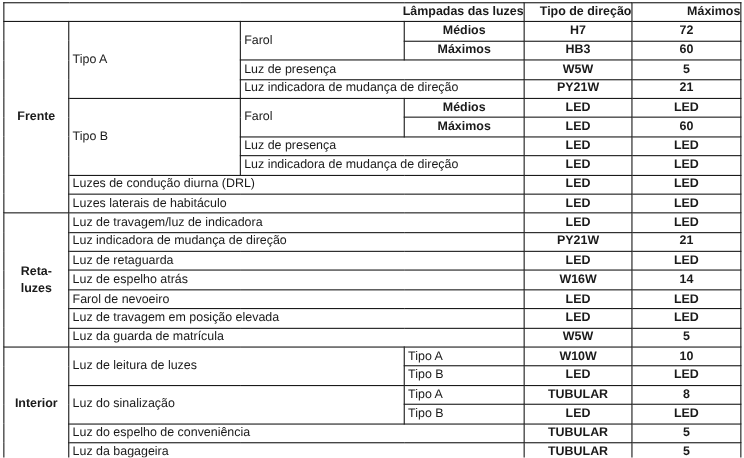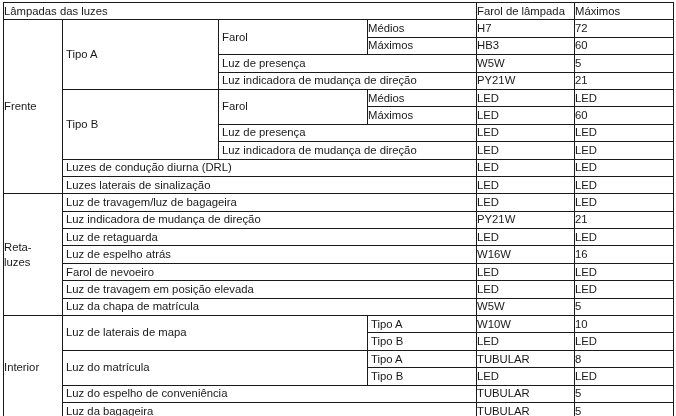--- a/index.html
+++ b/index.html
@@ -14,44 +14,44 @@
   }
   table.spec td, table.spec th {
     border: 1px solid #1a1a1a;
     padding: 0 0 0 3px;
     height: 16.4px;
     line-height: 15px;
     white-space: nowrap;
     overflow: hidden;
     vertical-align: middle;
   }
-  table.spec th { font-weight: normal; text-align: left; padding: 0; }
+  table.spec th { font-weight: bold; text-align: right; padding: 0; }
   table.spec thead tr th { border-top-width: 1.5px; }
-  .c { padding: 0 !important; }
-  .grp { text-align: left; padding: 0 !important; line-height: 16px; }
+  .c { text-align: center; padding: 0 !important; font-weight: bold; }
+  .grp { text-align: center; padding: 0 !important; line-height: 16px; font-weight: bold; }
   .sec-top td { border-top-width: 1.5px; }
   table.spec { border: 1.5px solid #1a1a1a; }
 </style>
 </head>
 <body>
 
 <div id="wrap">
 <table class="spec">
   <colgroup>
     <col style="width:59px">
     <col style="width:156px">
     <col style="width:149px">
     <col style="width:109px">
     <col style="width:98px">
     <col style="width:99px">
   </colgroup>
   <thead>
     <tr>
       <th colspan="4">Lâmpadas das luzes</th>
-      <th>Farol de lâmpada</th>
+      <th>Tipo de direção</th>
       <th>Máximos</th>
     </tr>
   </thead>
   <tbody>
 
     <tr class="sec-top">
       <td rowspan="10" class="grp">Frente</td>
       <td rowspan="4">Tipo A</td>
       <td rowspan="2">Farol</td>
       <td class="c">Médios</td>
@@ -94,79 +94,79 @@
       <td colspan="2">Luz indicadora de mudança de direção</td>
       <td class="c">LED</td>
       <td class="c">LED</td>
     </tr>
     <tr>
       <td colspan="3">Luzes de condução diurna (DRL)</td>
       <td class="c">LED</td>
       <td class="c">LED</td>
     </tr>
     <tr>
-      <td colspan="3">Luzes laterais de sinalização</td>
+      <td colspan="3">Luzes laterais de habitáculo</td>
       <td class="c">LED</td>
       <td class="c">LED</td>
     </tr>
 
     <tr class="sec-top">
       <td rowspan="7" class="grp">
         <span>Reta-</span><br>
         <span>luzes</span>
       </td>
-      <td colspan="3">Luz de travagem/luz de bagageira</td>
+      <td colspan="3">Luz de travagem/luz de indicadora</td>
       <td class="c">LED</td>
       <td class="c">LED</td>
     </tr>
     <tr>
       <td colspan="3">Luz indicadora de mudança de direção</td>
       <td class="c">PY21W</td>
       <td class="c">21</td>
     </tr>
     <tr>
       <td colspan="3">Luz de retaguarda</td>
       <td class="c">LED</td>
       <td class="c">LED</td>
     </tr>
     <tr>
       <td colspan="3">Luz de espelho atrás</td>
       <td class="c">W16W</td>
-      <td class="c">16</td>
+      <td class="c">14</td>
     </tr>
     <tr>
       <td colspan="3">Farol de nevoeiro</td>
       <td class="c">LED</td>
       <td class="c">LED</td>
     </tr>
     <tr>
       <td colspan="3">Luz de travagem em posição elevada</td>
       <td class="c">LED</td>
       <td class="c">LED</td>
     </tr>
     <tr>
-      <td colspan="3">Luz da chapa de matrícula</td>
+      <td colspan="3">Luz da guarda de matrícula</td>
       <td class="c">W5W</td>
       <td class="c">5</td>
     </tr>
 
     <tr class="sec-top">
       <td rowspan="6" class="grp">Interior</td>
-      <td colspan="2" rowspan="2">Luz de laterais de mapa</td>
+      <td colspan="2" rowspan="2">Luz de leitura de luzes</td>
       <td>Tipo A</td>
       <td class="c">W10W</td>
       <td class="c">10</td>
     </tr>
     <tr>
       <td>Tipo B</td>
       <td class="c">LED</td>
       <td class="c">LED</td>
     </tr>
     <tr>
-      <td colspan="2" rowspan="2">Luz do matrícula</td>
+      <td colspan="2" rowspan="2">Luz do sinalização</td>
       <td>Tipo A</td>
       <td class="c">TUBULAR</td>
       <td class="c">8</td>
     </tr>
     <tr>
       <td>Tipo B</td>
       <td class="c">LED</td>
       <td class="c">LED</td>
     </tr>
     <tr>

